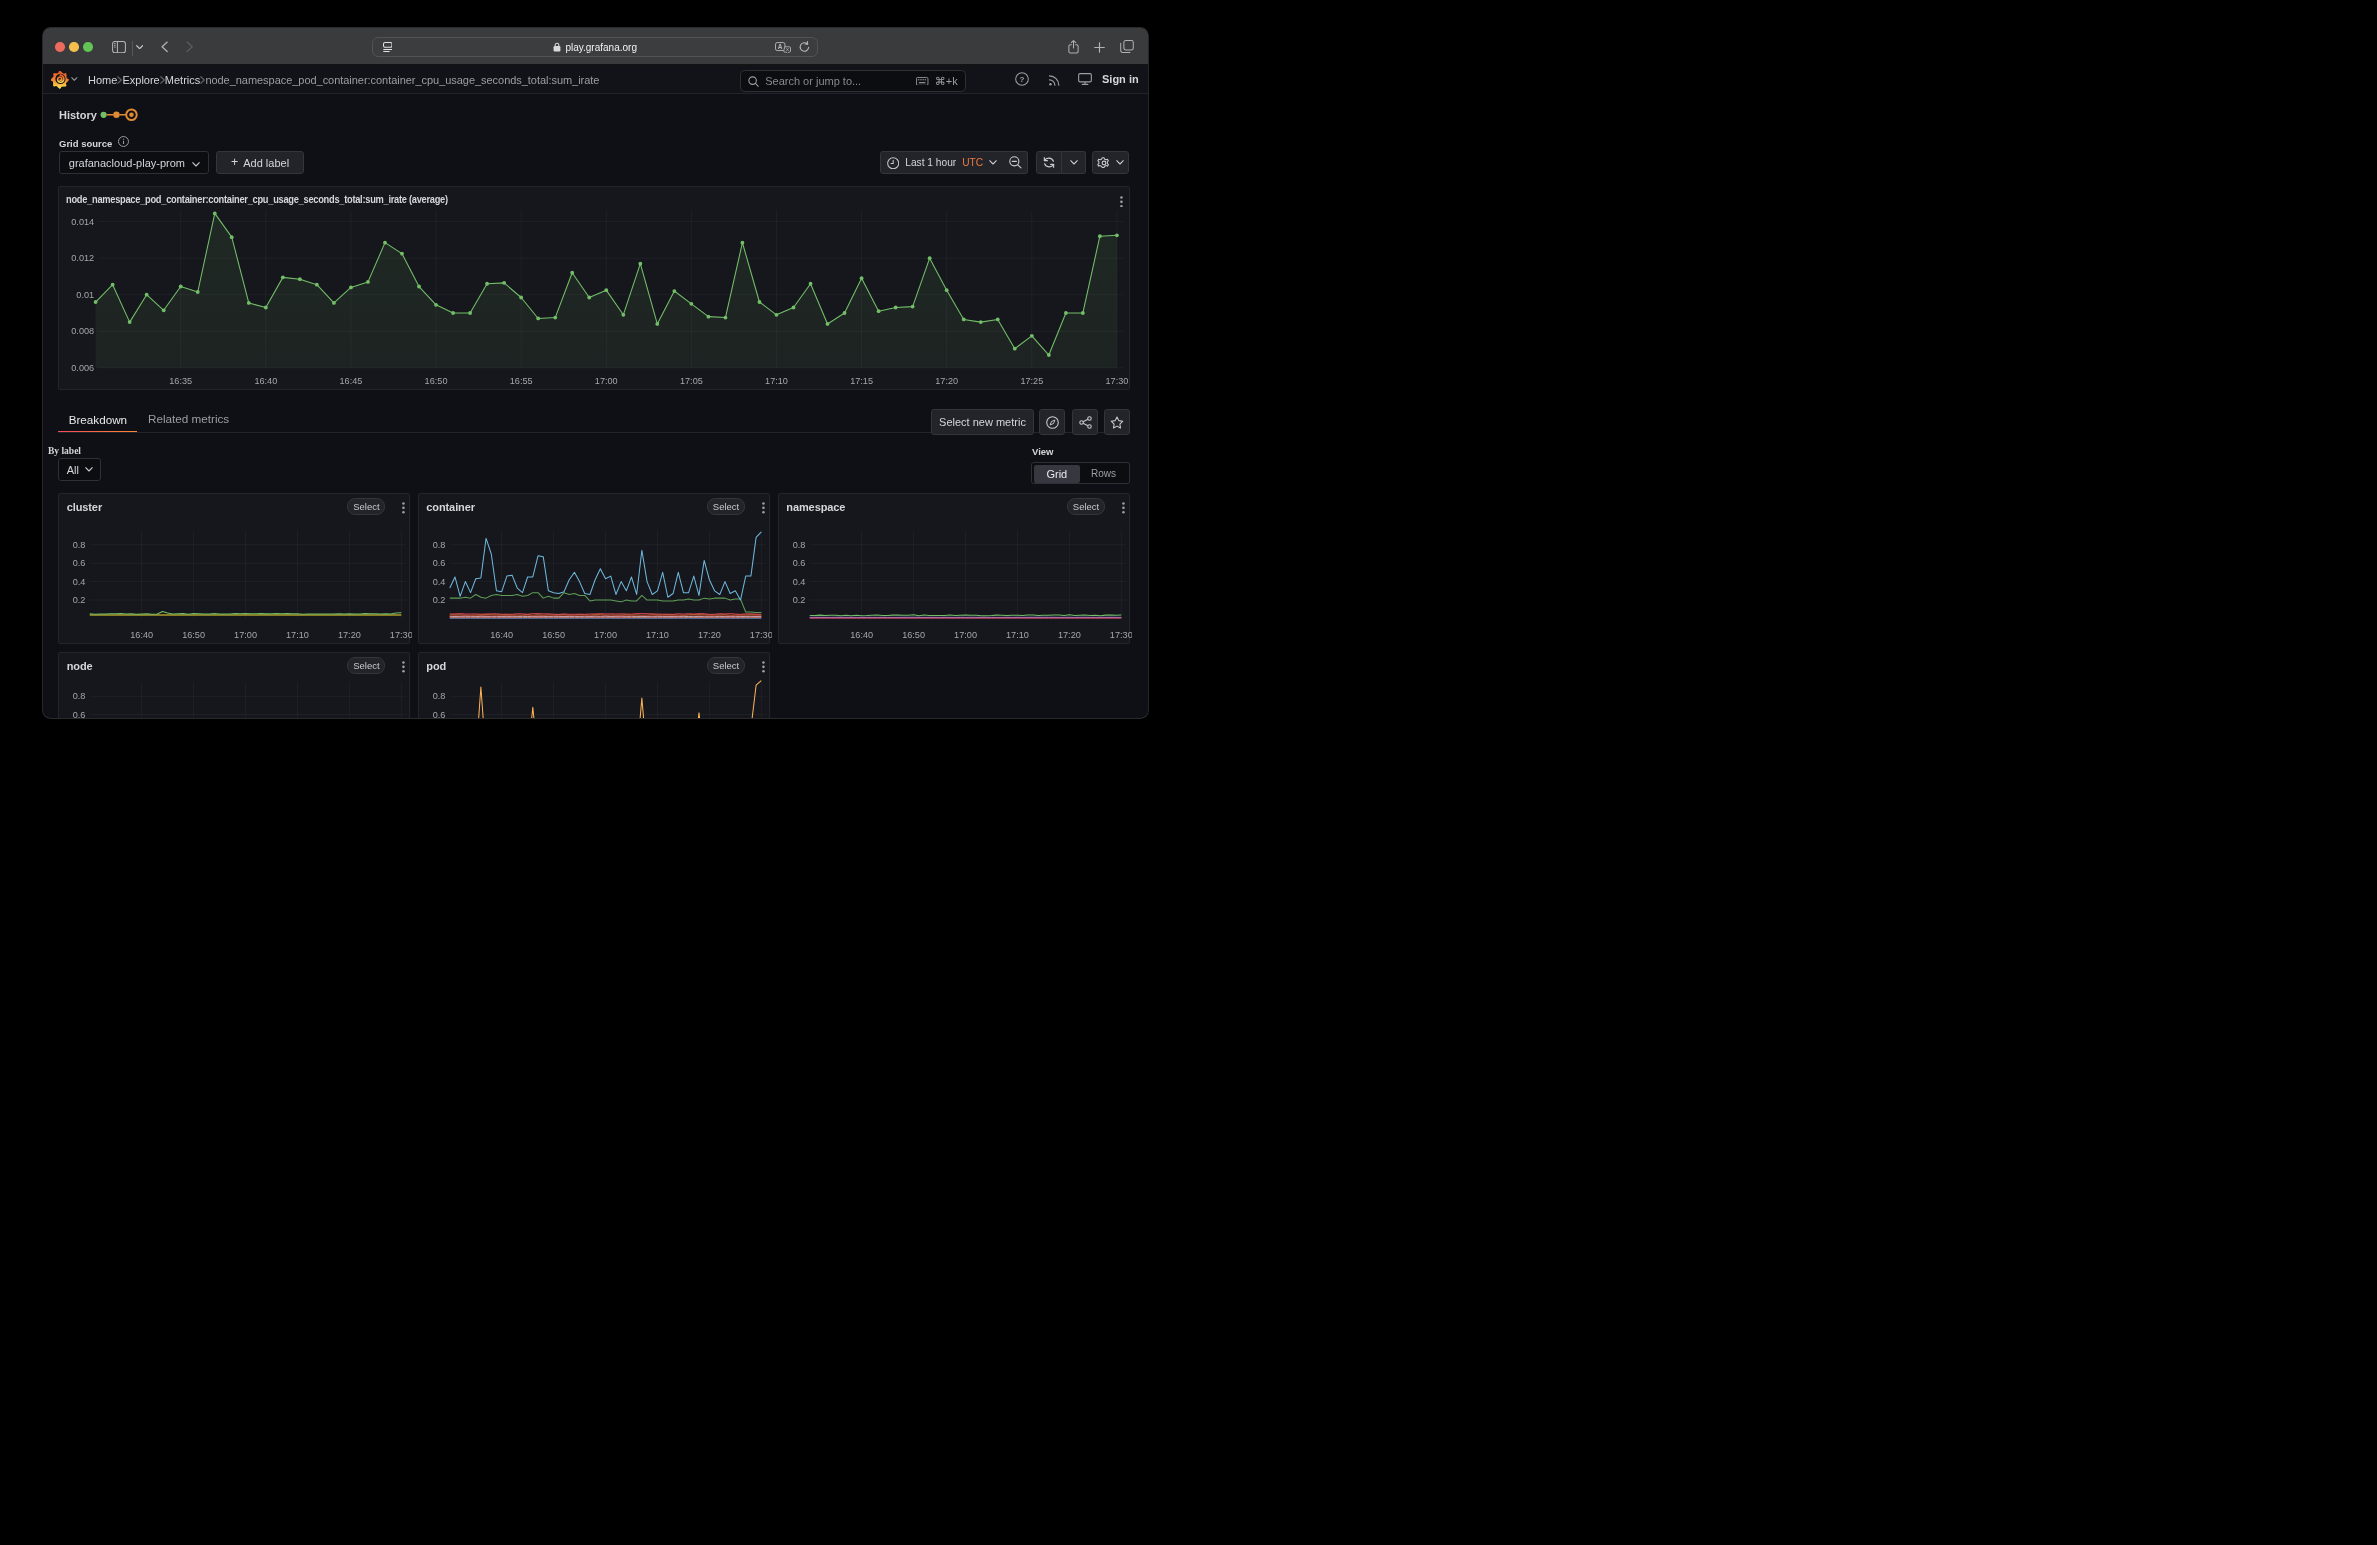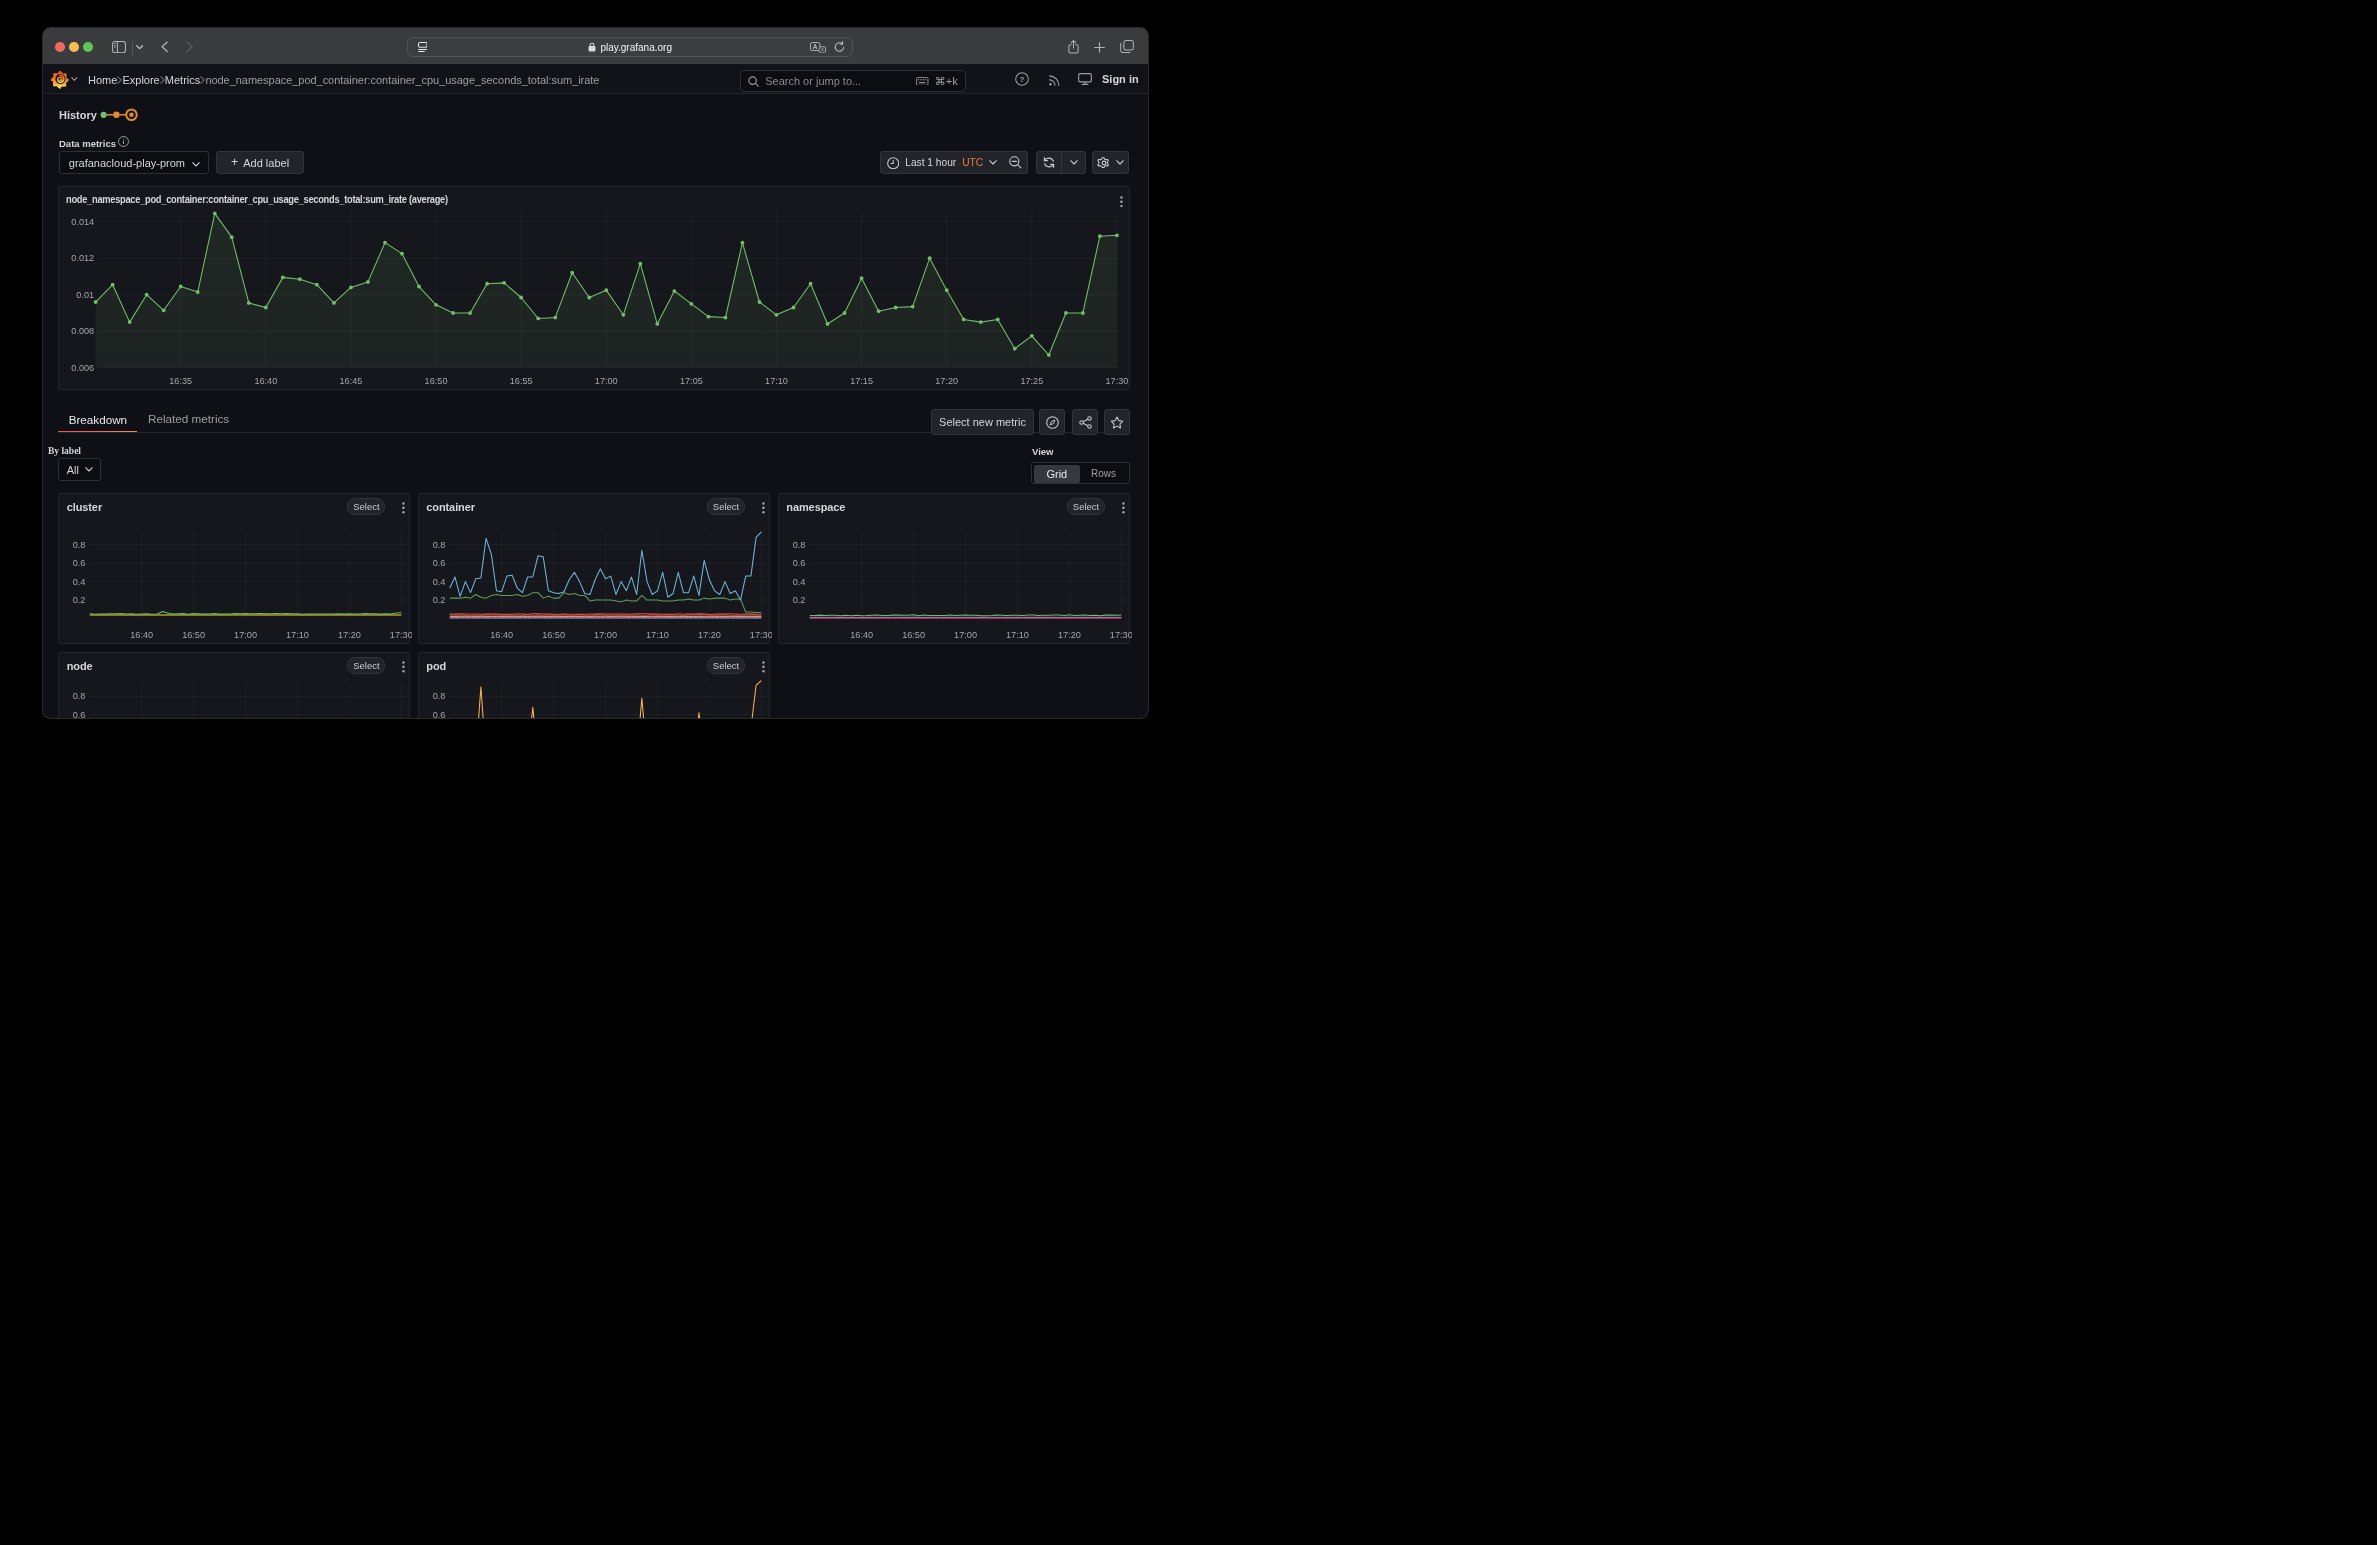--- a/index.html
+++ b/index.html
@@ -1,19 +1,19 @@
 <!DOCTYPE html>
 <html style="font-size:11.7px"><head><meta charset="utf-8"><style>
 * { margin:0; padding:0; box-sizing:border-box; }
 html,body { width:1189px; height:773px; background:#000; font-family:"Liberation Sans",sans-serif; -webkit-font-smoothing:antialiased; }
 .win { position:absolute; left:43px; top:28px; width:1105px; height:690px; border-radius:7.3px; background:#0f1015; overflow:hidden; box-shadow:0 0 0 0.7px rgba(255,255,255,0.22); }
 .abs { position:absolute; }
 .titlebar { position:absolute; left:0; top:0; width:100%; height:37px; background:#3a3b3d; border-bottom:0.7px solid #141415; }
 .tl { position:absolute; top:14px; width:9.5px; height:9.5px; border-radius:50%; }
-.addr { position:absolute; left:329px; top:9.1px; width:446px; height:20px; background:#3c3d3f; border:0.7px solid #525355; border-radius:5.9px;margin-left:35px; }
+.addr { position:absolute; left:329px; top:9.1px; width:446px; height:20px; background:#3c3d3f; border:0.7px solid #525355; border-radius:5.9px; }
 .addrtxt { position:absolute; top:0; left:0; width:100%; height:18.3px; display:flex; align-items:center; justify-content:center; gap:4.4px; color:#f2f2f4; font-size:10px; }
 .gnav { position:absolute; left:0; top:37px; width:100%; height:29px; background:#121318; border-bottom:0.7px solid #23242a; }
 .crumbs { position:absolute; left:45px; top:37px; height:29px; display:flex; align-items:center; gap:0; font-size:11px; color:#d5d6da; }
 .crumbs .dim { color:#9d9ea5; }
 .searchbox { position:absolute; left:697px; top:42px; width:226px; height:22px; background:#0c0d11; border:0.7px solid #2f3036; border-radius:4.4px; display:flex; align-items:center; padding:0 7.3px; gap:5.9px; color:#888990; font-size:11px; }
 .lbl { font-weight:bold; font-size:9.5px; color:#d5d6da; }
 .input { position:absolute; background:#0c0d11; border:0.7px solid #2f3036; border-radius:2.9px; color:#d5d6da; font-size:11px; display:flex; align-items:center; }
 .btn { position:absolute; background:#22242a; border:0.7px solid #34353b; border-radius:2.9px; color:#d5d6da; font-size:11px; display:flex; align-items:center; justify-content:center; font-family:"Liberation Sans",sans-serif; }
 .panel { position:absolute; background:#16171c; border:0.7px solid #24252b; border-radius:1.5px; }
 .chartsvg { position:absolute; left:0; top:0; }
@@ -192,21 +192,21 @@
         <g fill="none">
           <circle cx="6" cy="12" r="4.2" fill="#73bf69"></circle>
           <line x1="10" y1="12" x2="19.5" y2="12" stroke="#e08b32" stroke-width="2.2"></line>
           <circle cx="23.5" cy="12" r="4.4" fill="#e08b32"></circle>
           <line x1="27.7" y1="12" x2="37" y2="12" stroke="#e08b32" stroke-width="2.2"></line>
           <circle cx="44" cy="12" r="7.2" stroke="#e08b32" stroke-width="2.7" fill="none"></circle>
           <circle cx="44" cy="12" r="3.1" fill="#e08b32"></circle>
         </g>
       </svg>
     </div>
-  <div class="abs" style="left:16px;top:108px;"><span class="lbl">Data metrics</span></div>
+  <div class="abs" style="left:16px;top:108px;"><span class="lbl">Grid source</span></div>
   <div class="abs" style="left:75px;top:108px;">
       <svg class="ic" width="11" height="11" viewBox="0 0 15 15">
         <circle cx="7.5" cy="7.5" r="6.8" stroke="#9d9ea5" stroke-width="1.3" fill="none"></circle>
         <line x1="7.5" y1="6.6" x2="7.5" y2="10.8" stroke="#9d9ea5" stroke-width="1.4"></line>
         <circle cx="7.5" cy="4.2" r="0.9" fill="#9d9ea5"></circle>
       </svg>
     </div>
   <div class="input" style="left:16px;top:123px;width:150px;height:23.4px;padding:0 8.8px;">grafanacloud-play-prom<span style="position:absolute;right:8px;top:9.5px;">
         <svg class="ic" width="8" height="5.1" viewBox="0 0 11 7">
           <polyline points="1,1 5.5,5.5 10,1" stroke="#c9cad1" stroke-width="1.5" stroke-linecap="round" stroke-linejoin="round" fill="none"></polyline>

